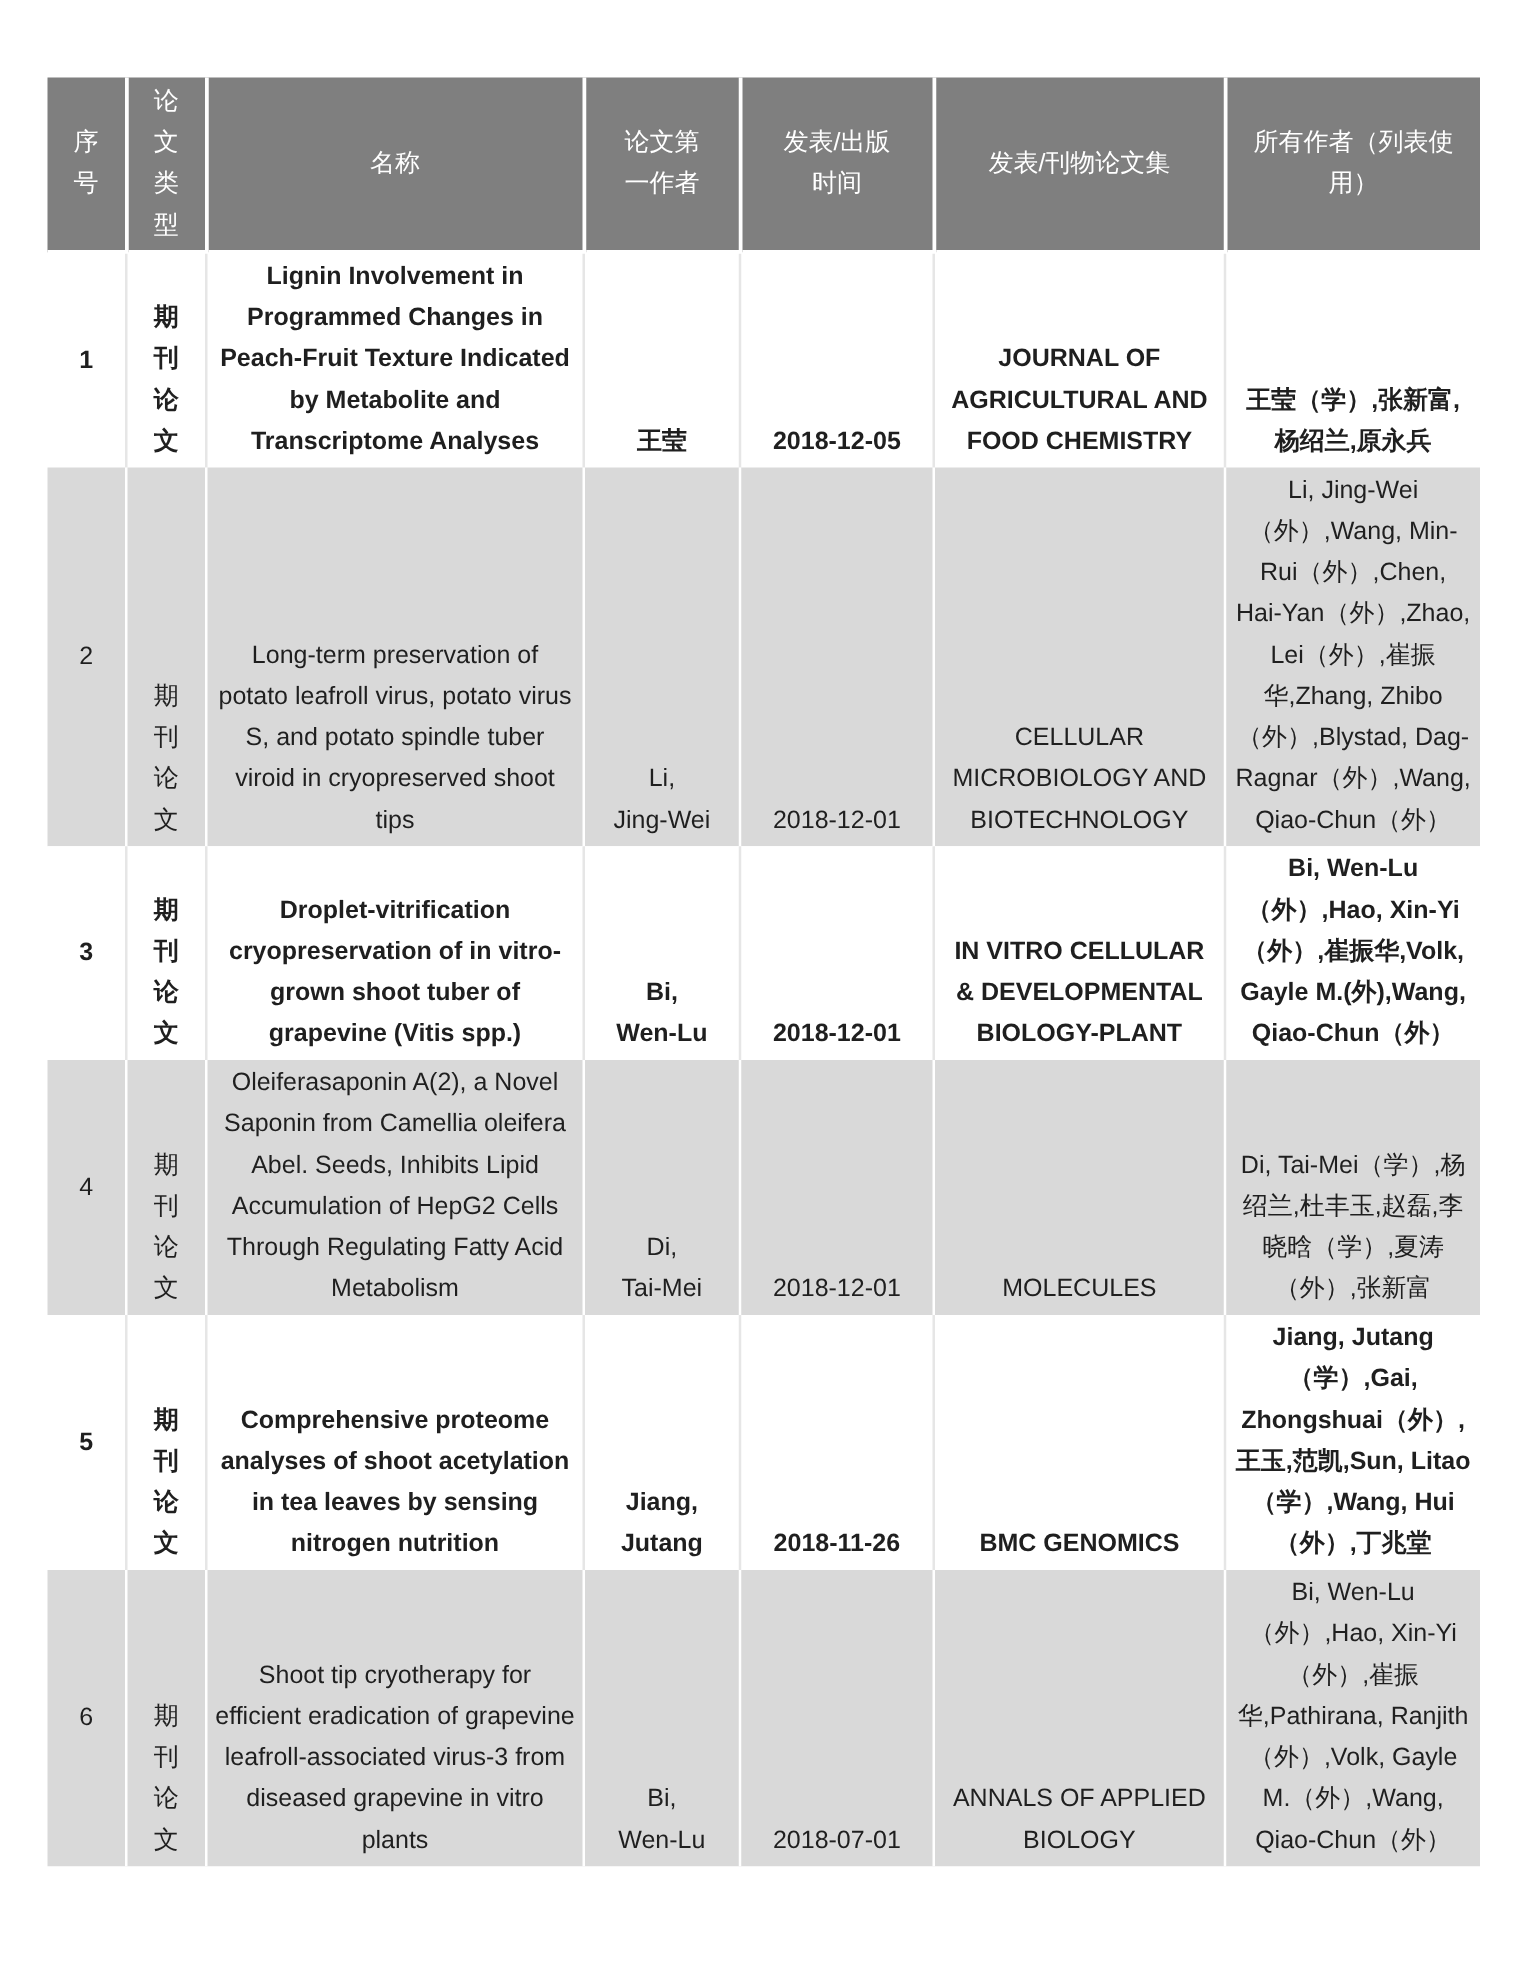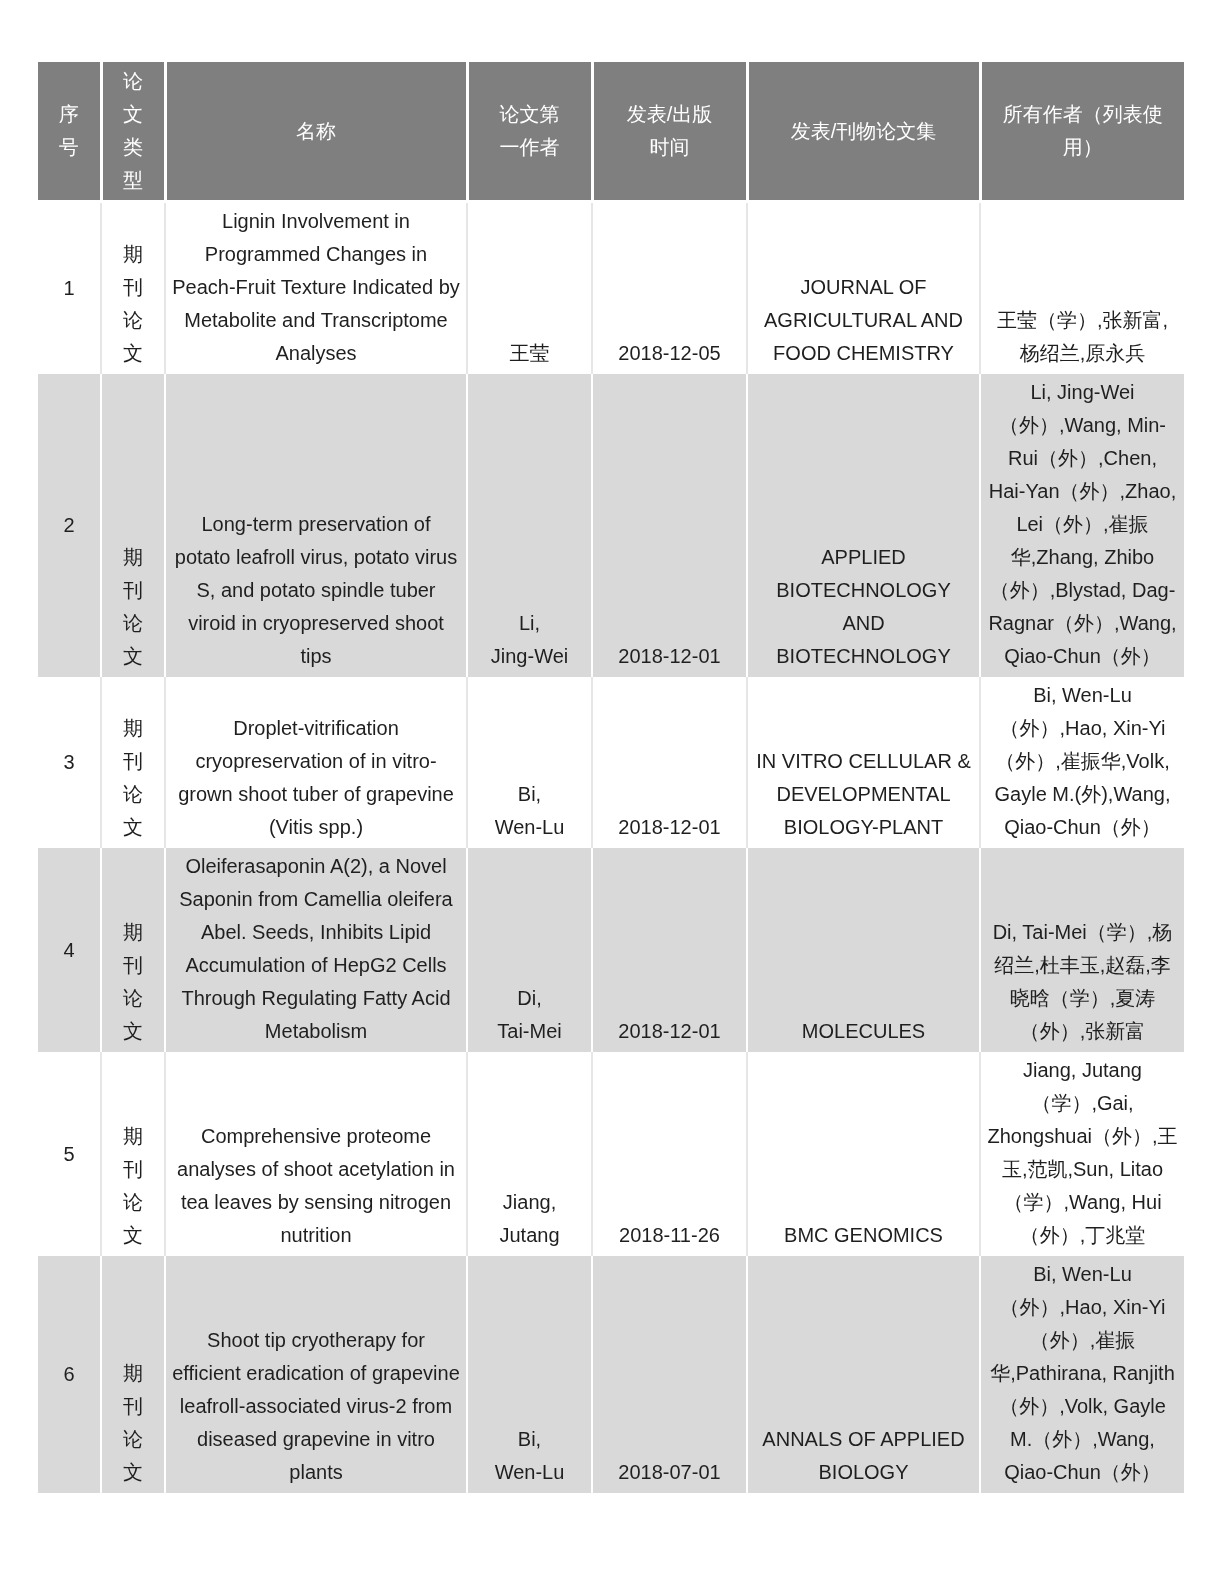--- a/index.html
+++ b/index.html
@@ -39,21 +39,21 @@
     padding:2px 6px 4px 6px;
     border-left:2px solid transparent;
     word-wrap:break-word;
   }
   .pub-table td:first-child{
     border-left:none;
     vertical-align:middle;
     padding-bottom:2px;
   }
   .pub-table tr.r-odd{background:#ffffff;}
-  .pub-table tr.r-odd td{border-left-color:#e6e6e6;}
+  .pub-table tr.r-odd td{border-left-color:#e6e6e6;font-weight:bold;}
   .pub-table tr.r-even{background:#d9d9d9;}
   .pub-table tr.r-even td{border-left-color:#ffffff;}
   .pub-table td.cell-type{padding-left:2px;padding-right:2px;word-break:break-all;}
 </style>
 </head>
 <body>
 
 <div class="page">
   <table class="pub-table">
     <colgroup>
@@ -99,21 +99,21 @@
       <tr class="r-even">
         <td>2</td>
         <td class="cell-type">期
 刊
 论
 文</td>
         <td>Long-term preservation of potato leafroll virus, potato virus S, and potato spindle tuber viroid in cryopreserved shoot tips</td>
         <td>Li,
 Jing-Wei</td>
         <td>2018-12-01</td>
-        <td>APPLIED BIOTECHNOLOGY AND BIOTECHNOLOGY</td>
+        <td>CELLULAR MICROBIOLOGY AND BIOTECHNOLOGY</td>
         <td>Li, Jing-Wei（外）,Wang, Min-Rui（外）,Chen, Hai-Yan（外）,Zhao, Lei（外）,崔振华,Zhang, Zhibo（外）,Blystad, Dag-Ragnar（外）,Wang, Qiao-Chun（外）</td>
       </tr>
       <tr class="r-odd">
         <td>3</td>
         <td class="cell-type">期
 刊
 论
 文</td>
         <td>Droplet-vitrification cryopreservation of in vitro-grown shoot tuber of grapevine (Vitis spp.)</td>
         <td>Bi,
@@ -147,21 +147,21 @@
         <td>2018-11-26</td>
         <td>BMC GENOMICS</td>
         <td>Jiang, Jutang（学）,Gai, Zhongshuai（外）,王玉,范凯,Sun, Litao（学）,Wang, Hui（外）,丁兆堂</td>
       </tr>
       <tr class="r-even">
         <td>6</td>
         <td class="cell-type">期
 刊
 论
 文</td>
-        <td>Shoot tip cryotherapy for efficient eradication of grapevine leafroll-associated virus-2 from diseased grapevine in vitro plants</td>
+        <td>Shoot tip cryotherapy for efficient eradication of grapevine leafroll-associated virus-3 from diseased grapevine in vitro plants</td>
         <td>Bi,
 Wen-Lu</td>
         <td>2018-07-01</td>
         <td>ANNALS OF APPLIED BIOLOGY</td>
         <td>Bi, Wen-Lu（外）,Hao, Xin-Yi（外）,崔振华,Pathirana, Ranjith（外）,Volk, Gayle M.（外）,Wang, Qiao-Chun（外）</td>
       </tr>
     </tbody>
   </table>
 </div>
 

